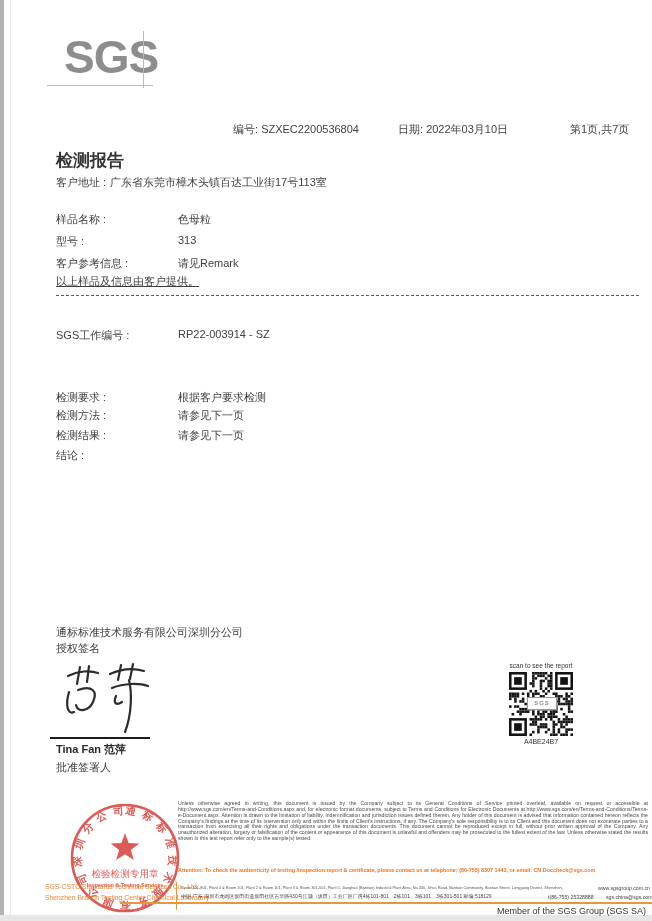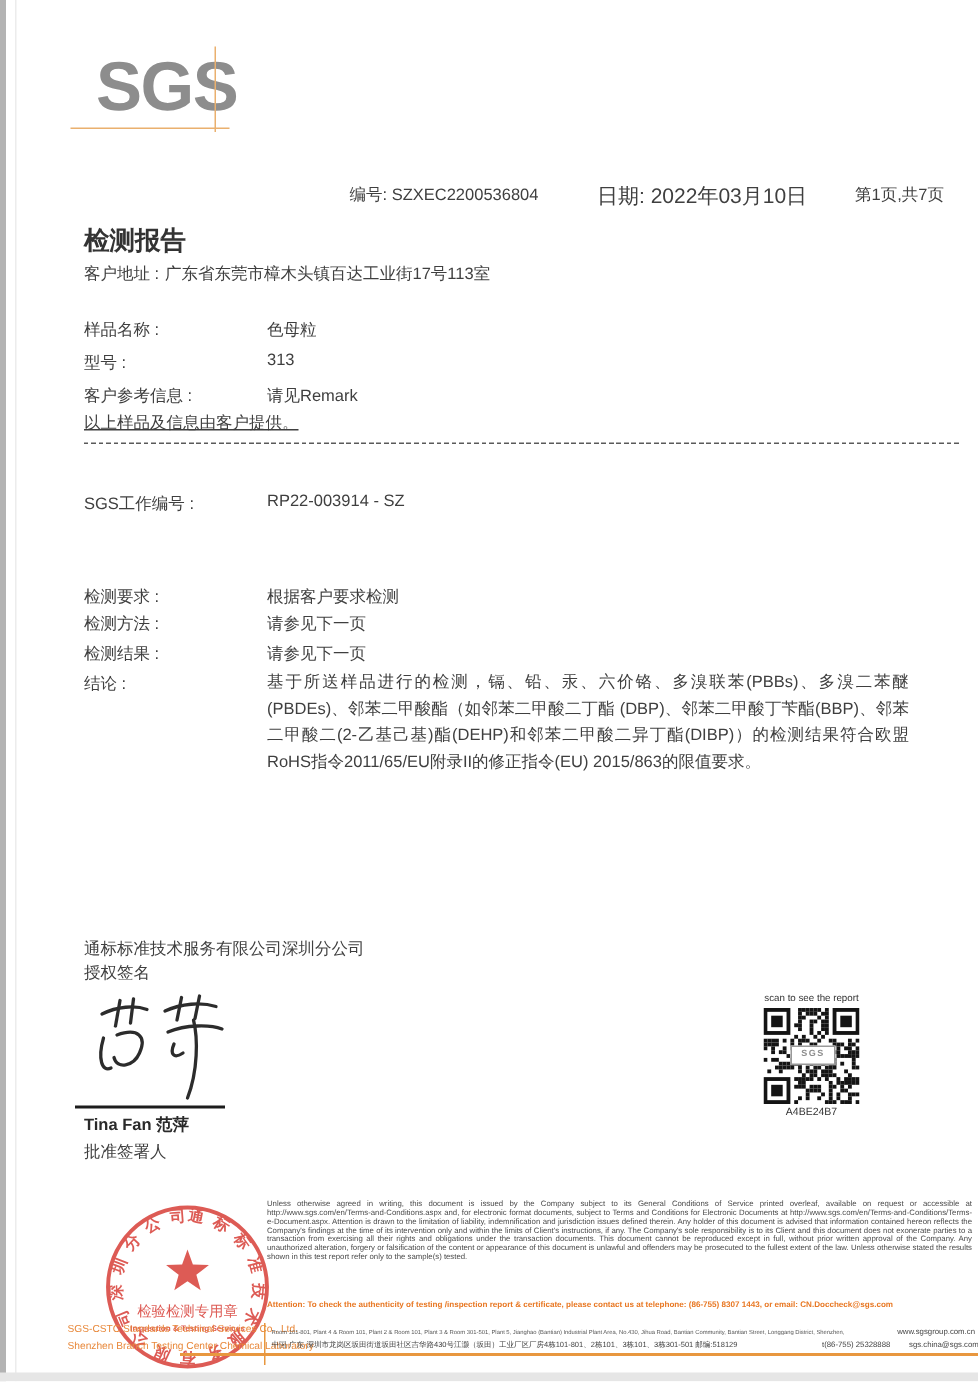--- a/index.html
+++ b/index.html
@@ -10,21 +10,21 @@
   .edge-strip{left:0;top:0;width:4px;height:921px;background:#b3b3b3;}
   .fold-line{left:10px;top:0;width:1px;height:921px;background:#ececec;}
   .bottom-strip{left:0;top:915px;width:652px;height:6px;background:#e6e6e6;}
   
   .sgs-logo{left:64px;top:34px;font-size:46px;font-weight:700;color:#8d8d8d;letter-spacing:-1px;line-height:1;}
   .cross-v{left:143px;top:31px;width:1px;height:57px;background:#eab06e;}
   .cross-h{left:47px;top:85px;width:106px;height:1px;background:#eab06e;}
   
   .title{left:56px;top:115px;font-size:17px;font-weight:700;color:#333;margin-top:34px;}
   .hno{left:233px;top:122px;font-size:11px;}
-  .hdate{left:398px;top:122px;font-size:14px;}
+  .hdate{left:398px;top:122px;font-size:11px;}
   .hpage{left:543px;top:122px;font-size:11px;margin-left:27px;}
   
   .row{position:absolute;left:0;width:652px;height:16px;font-size:11px;}
   .row .lbl{position:absolute;left:56px;white-space:nowrap;}
   .row .val{position:absolute;left:178px;white-space:nowrap;}
   .row .val2{position:absolute;left:110px;white-space:nowrap;}
   .note{left:56px;font-size:11px;text-decoration:underline;}
   .dashline{left:56px;top:295px;width:585px;height:1px;
     background:repeating-linear-gradient(90deg,#5a5a5a 0 3px,transparent 3px 5px);}
   .conc-lbl{left:56px;top:448px;font-size:11px;}
@@ -115,21 +115,20 @@
   <div class="row" style="top:408px">
     <span class="lbl">检测方法 :</span>
     <span class="val">请参见下一页</span>
   </div>
   <div class="row" style="top:428px">
     <span class="lbl">检测结果 :</span>
     <span class="val">请参见下一页</span>
   </div>
 
   <div class="abs conc-lbl">结论 :</div>
-  <div class="abs conclusion">基于所送样品进行的检测，镉、铅、汞、六价铬、多溴联苯(PBBs)、多溴二苯醚(PBDEs)、邻苯二甲酸酯（如邻苯二甲酸二丁酯 (DBP)、邻苯二甲酸丁苄酯(BBP)、邻苯二甲酸二(2-乙基己基)酯(DEHP)和邻苯二甲酸二异丁酯(DIBP)）的检测结果符合欧盟RoHS指令2011/65/EU附录II的修正指令(EU) 2015/863的限值要求。</div>
 
   <div class="abs sig-company">通标标准技术服务有限公司深圳分公司</div>
   <div class="abs sig-auth">授权签名</div>
   <svg class="abs sig-svg" width="110" height="80" viewBox="0 0 110 80">
     <g fill="none" stroke="#1b1b1b" stroke-width="2.2" stroke-linecap="round" opacity="0.92">
       <path d="M10,16 C20,11 32,10 40,13"></path>
       <path d="M22,7 L19,24"></path>
       <path d="M31,6 L29,22"></path>
       <path d="M11,32 C7,46 10,55 16,52"></path>
       <path d="M20,30 C34,25 40,31 35,42 C31,51 20,53 18,45"></path>
@@ -392,14 +391,15 @@
   <div class="abs cstc2">Shenzhen Branch Testing Center Chemical Laboratory</div>
   <div class="abs disclaimer">Unless otherwise agreed in writing, this document is issued by the Company subject to its General Conditions of Service printed overleaf, available on request or accessible at http://www.sgs.com/en/Terms-and-Conditions.aspx and, for electronic format documents, subject to Terms and Conditions for Electronic Documents at http://www.sgs.com/en/Terms-and-Conditions/Terms-e-Document.aspx. Attention is drawn to the limitation of liability, indemnification and jurisdiction issues defined therein. Any holder of this document is advised that information contained hereon reflects the Company's findings at the time of its intervention only and within the limits of Client's instructions, if any. The Company's sole responsibility is to its Client and this document does not exonerate parties to a transaction from exercising all their rights and obligations under the transaction documents. This document cannot be reproduced except in full, without prior written approval of the Company. Any unauthorized alteration, forgery or falsification of the content or appearance of this document is unlawful and offenders may be prosecuted to the fullest extent of the law. Unless otherwise stated the results shown in this test report refer only to the sample(s) tested.</div>
   <div class="abs attention">Attention: To check the authenticity of testing /inspection report &amp; certificate, please contact us at telephone: (86-755) 8307 1443, or email: CN.Doccheck@sgs.com</div>
   <div class="abs addr-vline"></div>
   <div class="abs addr-en">Room 101-801, Plant 4 &amp; Room 101, Plant 2 &amp; Room 101, Plant 3 &amp; Room 301-501, Plant 5, Jianghao (Bantian) Industrial Plant Area, No.430, Jihua Road, Bantian Community, Bantian Street, Longgang District, Shenzhen, Guangdong, China 518129</div>
   <div class="abs addr-cn">中国·广东·深圳市龙岗区坂田街道坂田社区吉华路430号江灏（坂田）工业厂区厂房4栋101-801、2栋101、3栋101、3栋301-501 邮编:518129</div>
   <div class="abs website">www.sgsgroup.com.cn</div>
   <div class="abs phone">t(86-755) 25328888</div>
   <div class="abs email">sgs.china@sgs.com</div>
   <div class="abs orange-hline"></div>
+  <div class="abs member">Member of the SGS Group (SGS SA)</div>
 
 </div>
 
 </body></html>

